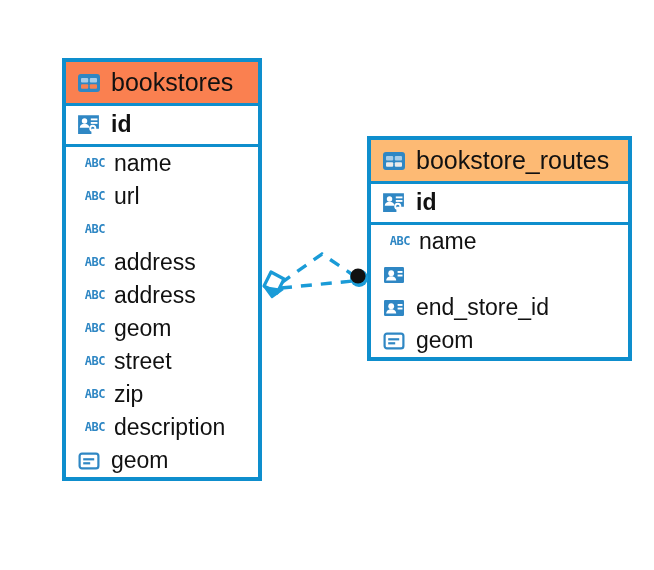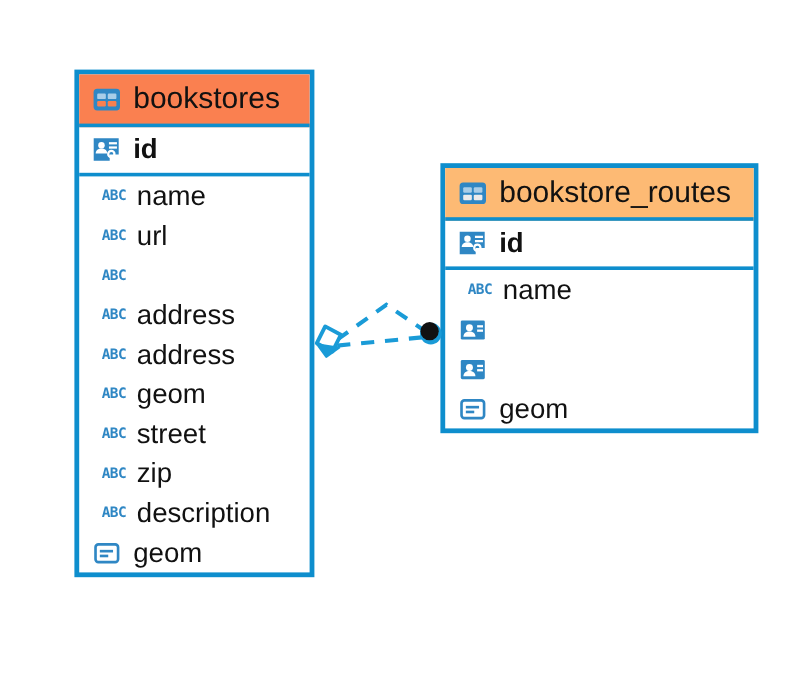--- a/index.html
+++ b/index.html
@@ -242,20 +242,21 @@
       <div class="field">
         <span class="icon">
           <svg width="24" height="24" viewBox="0 0 24 24">
             <rect x="2" y="4" width="20" height="16" rx="1.2" fill="#2f87c4"></rect>
             <circle cx="9.2" cy="10.2" r="2.9" fill="#ffffff"></circle>
             <path d="M4.2 17.6c0-2.9 2.3-4.4 5-4.4s5 1.5 5 4.4z" fill="#ffffff"></path>
             <rect x="15.6" y="8.0" width="4.9" height="1.9" fill="#ffffff"></rect>
             <rect x="15.6" y="11.6" width="4.9" height="1.9" fill="#ffffff"></rect>
           </svg>
         </span>
+        <span class="field-label">end_store_id</span>
       </div>
       <div class="field">
         <span class="icon">
           <svg width="24" height="24" viewBox="0 0 24 24">
             <rect x="2.6" y="4.6" width="18.8" height="14.8" rx="2.4" fill="none" stroke="#2f87c4" stroke-width="2.2"></rect>
             <rect x="6.2" y="9.2" width="11" height="2.2" fill="#2f87c4"></rect>
             <rect x="6.2" y="13.2" width="7" height="2.2" fill="#2f87c4"></rect>
           </svg>
         </span>
         <span class="field-label">geom</span>

